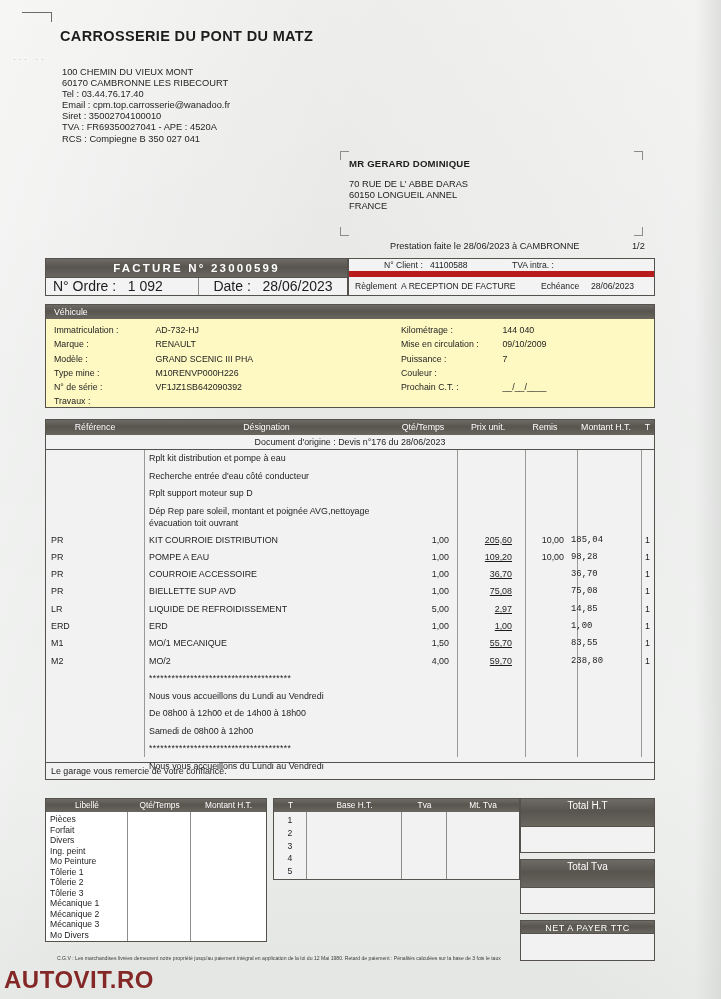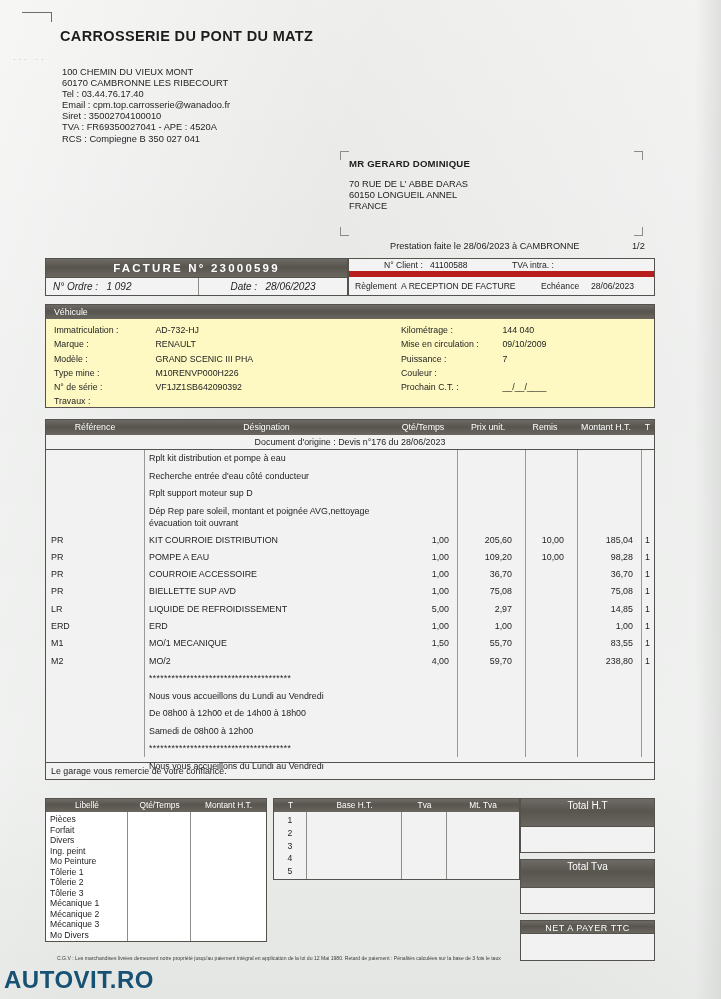--- a/index.html
+++ b/index.html
@@ -70,21 +70,21 @@
   .facture-wrap { position: absolute; left: 45px; top: 258px; width: 610px; height: 38px; }
   .fact-left { position: absolute; left: 0; top: 0; width: 303px; height: 100%; }
   .fact-title {
     height: 19px; line-height: 19px; text-align: center;
     font-size: 11.5px; font-weight: bold; letter-spacing: 2.2px;
     border: 1px solid #55524d; border-bottom: none;
   }
   .fact-sub { display: flex; height: 19px; border: 1px solid #55524d; background: #f2f3f2; }
   .fact-sub .c1 { width: 153px; border-right: 1px solid #8f8d89; padding-left: 7px; }
   .fact-sub .c2 { flex: 1; text-align: center; }
-  .fact-sub div { font-size: 10px; line-height: 17px; font-style: italic; }
+  .fact-sub div { font-size: 14px; line-height: 17px; }
   .fact-right { position: absolute; left: 303px; top: 0; width: 307px; height: 100%;
     border: 1px solid #55524d; background: #f2f3f2; }
   .fr-row { height: 18px; display: flex; align-items: center; font-size: 8.6px; white-space: nowrap; }
   .fr-row.r1 { border-bottom: 6px solid #b91c1c; padding-left: 29px; }
   .fr-row span { display: inline-block; }
 
   
   .veh-wrap { position: absolute; left: 45px; top: 304px; width: 610px; height: 104px; border: 1px solid #55524d; background: #fef9c3; }
   .veh-hdr { height: 14px; line-height: 14px; padding-left: 8px; font-size: 8.8px; }
   .veh-body { position: relative; height: 89px; font-size: 8.8px; }
@@ -109,23 +109,23 @@
   .c-t   { width: 13px; }
   .it-origin { height: 15px; line-height: 15px; text-align: center; font-size: 8.9px;
                border-bottom: 1px solid #55524d; background: #f1f2f1; }
   .it-grid { position: relative; height: 329px; }
   .vline { position: absolute; top: 0; bottom: 22px; width: 1px; background: #9b9995; }
   .it-rows { position: relative; }
   .it-row { display: flex; height: 17.3px; line-height: 17.3px; font-size: 8.9px; }
   .it-row .ref { width: 98px; padding-left: 5px; }
   .it-row .des { width: 245px; padding-left: 5px; }
   .it-row .qte { width: 68px; text-align: right; padding-right: 8px; }
-  .it-row .pu  { width: 62px; text-align: right; padding-right: 7px; }
+  .it-row .pu  { width: 62px; text-align: right; padding-right: 7px; text-decoration: underline; }
   .it-row .rem { width: 52px; text-align: right; padding-right: 7px; }
-  .it-row .mht { width: 70px; text-align: right; padding-right: 8px; }
+  .it-row .mht { width: 70px; text-align: left; padding-right: 8px; font-family: Liberation Mono, monospace; }
   .it-row .tt  { width: 13px; text-align: center; }
   .note-row { padding-left: 103px; font-size: 8.9px; line-height: 17.6px; }
   .note-row.tall { line-height: 12.4px; padding-top: 2px; padding-bottom: 2px; }
   .dots { letter-spacing: 0.4px; font-size: 8.6px; }
   .thanks { position: absolute; left: 0; bottom: 0; width: 100%; height: 17px;
             line-height: 17px; padding-left: 5px; font-size: 8.9px;
             border-top: 1px solid #55524d; }
 
   
   .lib-tbl { position: absolute; left: 45px; top: 798px; width: 222px; border: 1px solid #55524d; background: #ffffff; }
@@ -155,21 +155,21 @@
   .tot-gap { height: 6px; }
   .tot-lab.big { height: 14px; line-height: 14px; font-size: 9px; letter-spacing: 0.5px; }
   .tot-val.big { height: 27px; }
 
   
   .legal { position: absolute; left: 57px; top: 955px; width: 625px;
            font-size: 5.1px; line-height: 7px; color: #3a3a3a; white-space: nowrap; }
   .watermark {
     position: absolute; left: 4px; top: 966px;
     font-size: 24px; font-weight: bold; letter-spacing: 0.5px;
-    color: #0c4a6e; opacity: 0.95;
+    color: #7f1d1d; opacity: 0.95;
   }
   .vstripe {
     position: absolute; right: 0; top: 0; bottom: 0; width: 26px;
     background: linear-gradient(90deg, rgba(214,216,214,0) 0%, rgba(206,208,206,0.55) 100%);
     pointer-events: none;
   }
 </style>
 </head>
 <body>
 

